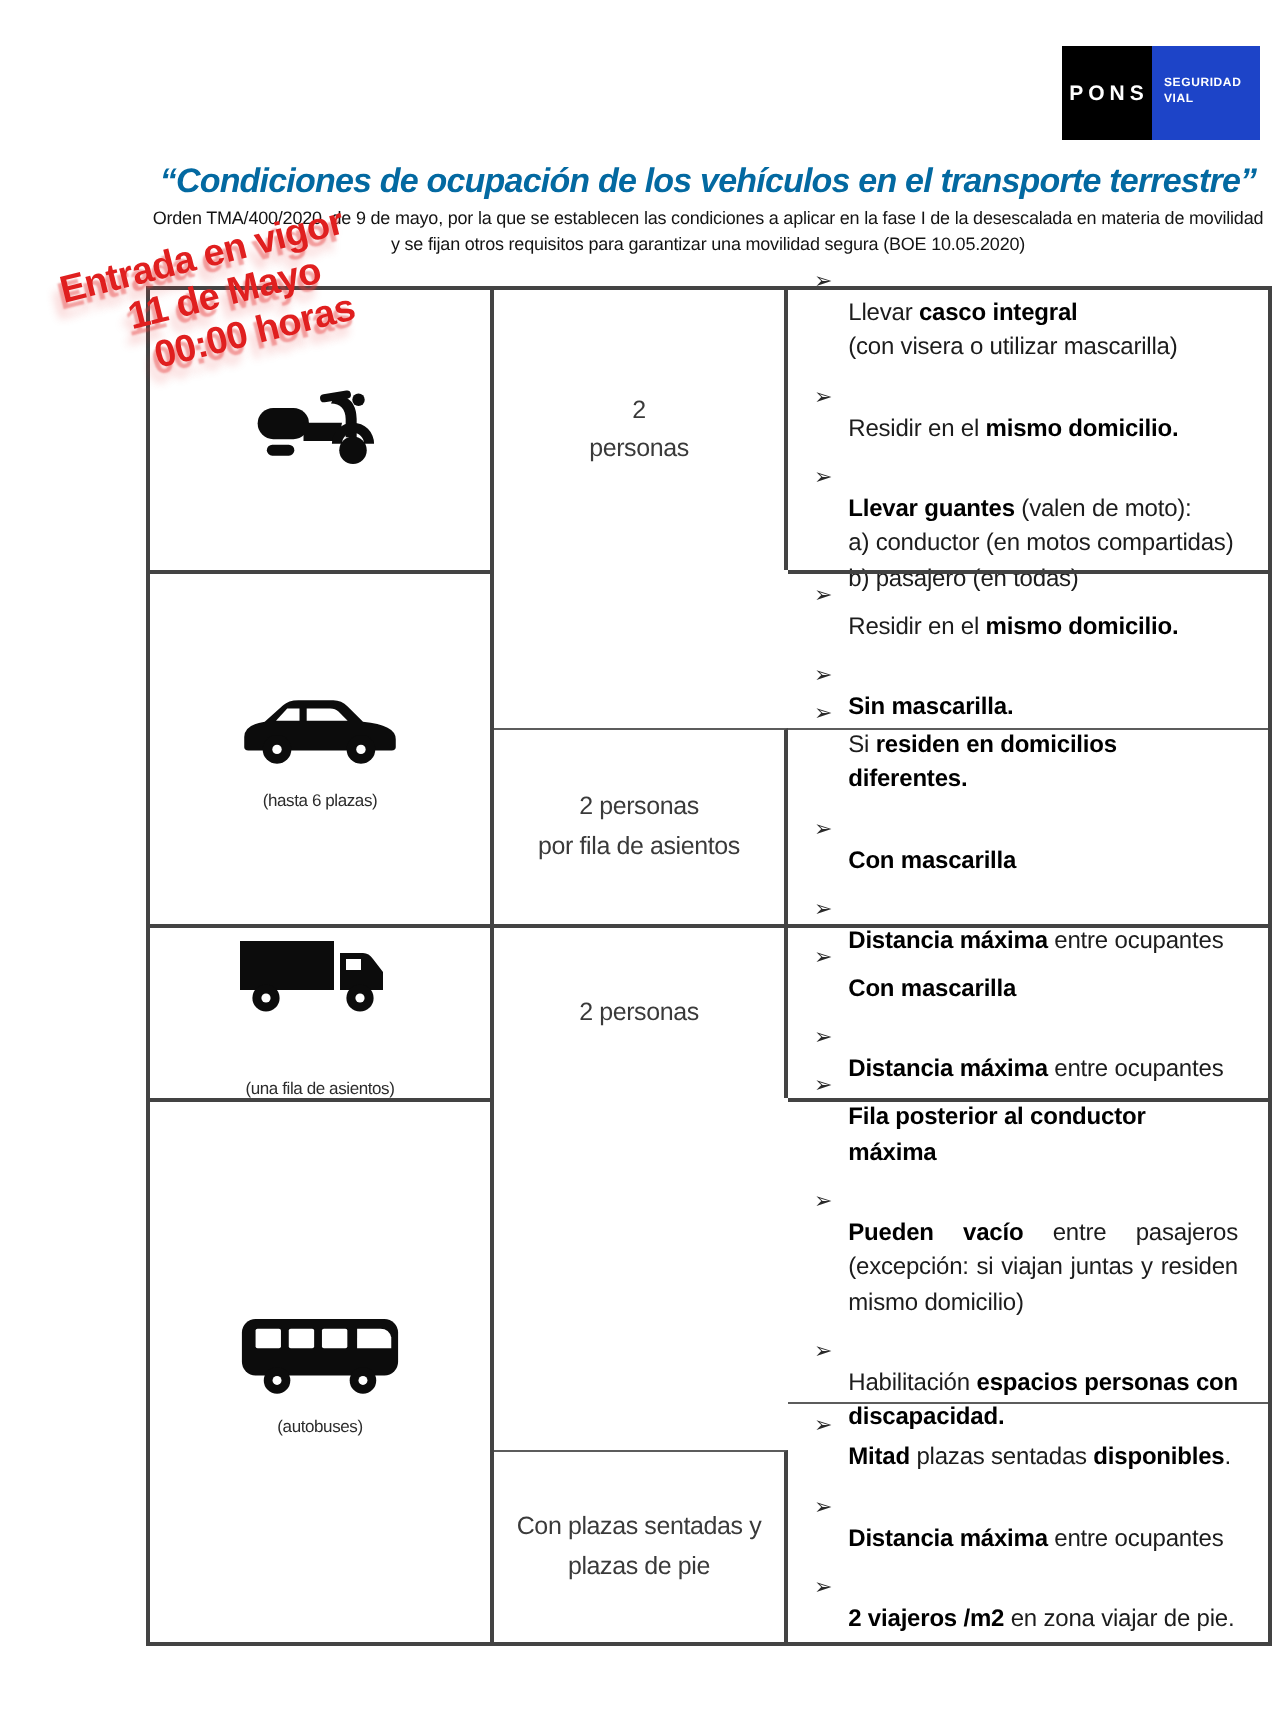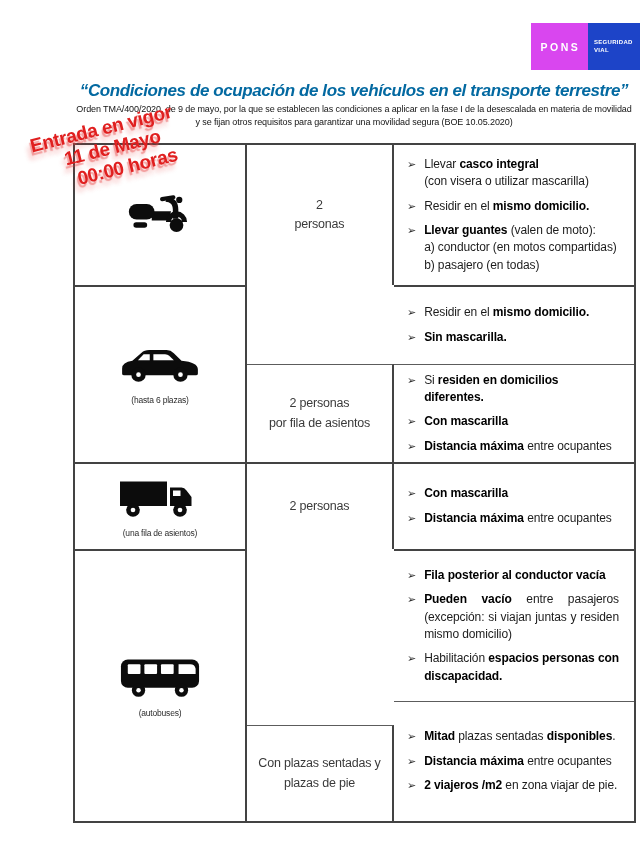--- a/index.html
+++ b/index.html
@@ -11,21 +11,21 @@
   }
   html,body{margin:0;padding:0;background:#fff;}
   .page{
     position:relative;width:640px;height:858px;background:#fff;overflow:hidden;
     font-family:"Liberation Sans","DejaVu Sans",sans-serif;
   }
 
   
   .logo{position:absolute;left:531px;top:23px;height:47px;display:flex;}
   .logo-black{
-    background:#d946ef;color:#fff;width:57px;display:flex;align-items:center;justify-content:center;
+    background:#000000;color:#fff;width:45px;display:flex;align-items:center;justify-content:center;
     font-size:10.5px;font-weight:700;letter-spacing:2.5px;padding-left:2px;box-sizing:border-box;
   }
   .logo-blue{
     background:var(--logo-blue);color:#fff;width:54px;box-sizing:border-box;
     font-size:6px;font-weight:700;display:flex;align-items:center;padding-left:6px;padding-right:8px;
     line-height:1.3;letter-spacing:.3px;
   }
 
   
   .title{
@@ -68,21 +68,21 @@
   .icon-truck{width:84px;height:46px;}
   .icon-bus{width:82px;height:46px;}
 
   .o-cell{
     display:flex;align-items:center;justify-content:center;text-align:center;
     white-space:pre-line;font-size:12.5px;color:#3a3a3a;line-height:1.55;letter-spacing:-.2px;padding:4px;
   }
   .c-cell{display:flex;flex-direction:column;justify-content:center;gap:7px;padding:10px 15px 10px 13px;}
   .cond-item{display:flex;align-items:flex-start;gap:8px;font-size:12px;color:var(--ink);line-height:1.45;letter-spacing:-.1px;}
   .cond-item .bullet{font-family:"DejaVu Sans",sans-serif;font-size:11px;line-height:1.6;color:#2a2a2a;flex:0 0 auto;}
-  .cond-item .txt{white-space:pre-line;flex:1 1 auto;}
+  .cond-item .txt{white-space:pre-line;flex:1 1 auto;margin-top:16px;}
   .cond-item .txt.justify{text-align:justify;}
   .cond-item b{font-weight:800;color:#000;}
 </style>
 </head>
 <body>
 
 <div class="page">
 
   <div class="logo">
     <div class="logo-black">PONS</div>
@@ -165,21 +165,21 @@
         </div>
         <div class="cond-item">
           <span class="bullet">➢</span>
           <span class="txt"><b>Con mascarilla</b></span>
         </div>
         <div class="cond-item">
           <span class="bullet">➢</span>
           <span class="txt"><b>Distancia máxima</b><span> entre ocupantes</span></span>
         </div>
       </div>
-      <div class="cell v-cell br bt-major" style="grid-area: 4 / 1 / span 1;">
+      <div class="cell v-cell br bt-major" style="grid-area: 4 / 1 / span 1; justify-content: space-between;">
         <div class="vehicle-icon">
           <svg class="truck-icon icon-truck" viewBox="0 0 84 46" xmlns="http://www.w3.org/2000/svg">
       <rect x="2" y="6.5" width="47" height="24.5"></rect>
       <path d="M52 12.5 L63.5 12.5 Q66.5 12.5 68.5 15.5 L73.5 22 L73.5 31 L52 31 Z"></path>
       <path d="M55 15.5 L62.5 15.5 L62.5 21 L55 21 Z" fill="#fff"></path>
       <circle cx="15" cy="35" r="6.8"></circle>
             <circle cx="15" cy="35" r="2.3" fill="#fff"></circle>
       <circle cx="62" cy="35" r="6.8"></circle>
             <circle cx="62" cy="35" r="2.3" fill="#fff"></circle>
     </svg>
@@ -209,21 +209,21 @@
             <circle cx="20" cy="35.5" r="2.3" fill="#fff"></circle>
       <circle cx="64" cy="35.5" r="6.8"></circle>
             <circle cx="64" cy="35.5" r="2.3" fill="#fff"></circle>
     </svg>
         </div>
         <div class="v-caption">(autobuses)</div>
       </div>
       <div class="cell c-cell bt-major" style="grid-area: 5 / 3;">
         <div class="cond-item">
           <span class="bullet">➢</span>
-          <span class="txt"><b>Fila posterior al conductor vacía</b></span>
+          <span class="txt"><b>Fila posterior al conductor máxima</b></span>
         </div>
         <div class="cond-item">
           <span class="bullet">➢</span>
           <span class="txt justify"><b>Pueden vacío</b><span> entre pasajeros (excepción: si viajan juntas y residen mismo domicilio)</span></span>
         </div>
         <div class="cond-item">
           <span class="bullet">➢</span>
           <span class="txt justify"><span>Habilitación </span><b>espacios personas con discapacidad.</b></span>
         </div>
       </div>

